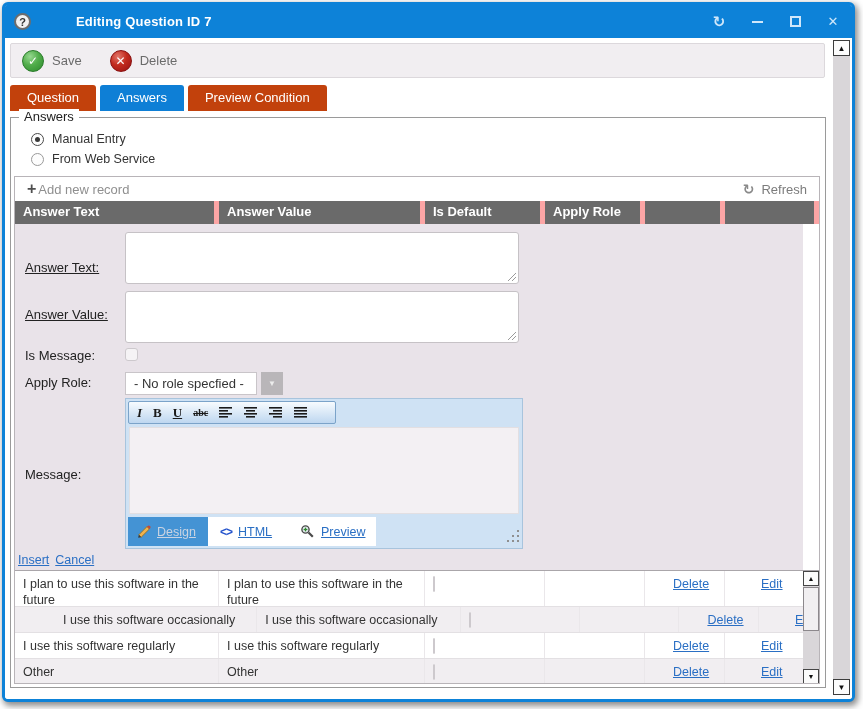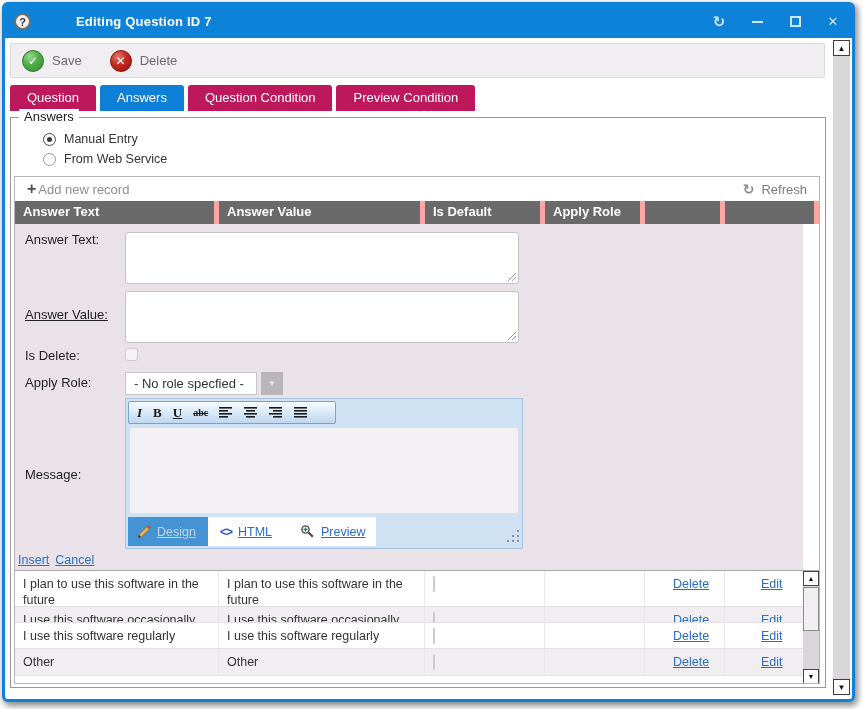--- a/index.html
+++ b/index.html
@@ -56,33 +56,33 @@
   .ball {
     width:22px; height:22px; border-radius:50%; color:#fff; font-size:12px; font-weight:bold;
     display:flex; align-items:center; justify-content:center;
   }
   .ball-green { background:radial-gradient(circle at 35% 28%, #96d88f 0%, #51ad4b 45%, #2c8a2c 100%); border:1px solid #2a7c2a; }
   .ball-red   { background:radial-gradient(circle at 35% 28%, #e2766a 0%, #c22a1e 45%, #971111 100%); border:1px solid #8a1010; }
 
   
   .tabs { position:absolute; left:5px; top:47px; display:flex; gap:4px; }
   .tab {
-    height:26px; line-height:26px; padding:0 17px; background:#be185d; color:#fff;
+    height:26px; line-height:26px; padding:0 17px; background:#c2410c; color:#fff;
     font-size:13px; border-radius:3px 3px 0 0; cursor:default; white-space:nowrap;
   }
   .tab.active { background:#0e7fd6; }
 
   
   .groupbox {
     position:absolute; left:5px; top:79px; width:816px; height:571px;
     border:1px solid #9a9a9a; background:#fff;
   }
   .legend { position:absolute; top:-9px; left:8px; background:#fff; padding:0 5px; font-size:13px; color:#222; }
 
-  .radio-row { position:absolute; left:32px; display:flex; align-items:flex-end; gap:8px; font-size:12.5px; color:#333; }
+  .radio-row { position:absolute; left:20px; display:flex; align-items:flex-end; gap:8px; font-size:12.5px; color:#333; }
   .radio { width:13px; height:13px; border-radius:50%; border:1px solid #9a9a9a; background:#fdfdfd; position:relative; }
   .radio.sel { border-color:#4a4a4a; }
   .radio.sel::after { content:''; position:absolute; left:3px; top:3px; width:5px; height:5px; border-radius:50%; background:#3a3a3a; }
 
   
   .gridwrap { position:absolute; left:3px; top:58px; width:806px; height:508px; border:1px solid #b8b4b8; background:#fff; }
 
   .addbar { position:absolute; left:0; top:0; width:804px; height:24px; background:#fff; display:flex; align-items:center; }
   .plus { color:#4f4f4f; font-weight:bold; font-size:16px; margin-left:12px; line-height:1; }
   .add-label { color:#8f8f8f; font-size:13px; margin-left:2px; }
@@ -189,21 +189,20 @@
       </div>
       <div class="tb-btn">
         <span class="ball ball-red">✕</span>
         <span>Delete</span>
       </div>
     </div>
 
     <div class="tabs">
       <div class="tab">Question</div>
       <div class="tab active">Answers</div>
-      <div class="tab">Question Condition</div>
       <div class="tab">Preview Condition</div>
     </div>
 
     <div class="groupbox">
       <span class="legend">Answers</span>
 
       <div class="radio-row" style="top:14px;">
         <span class="radio sel"></span>
         <span>Manual Entry</span>
       </div>
@@ -228,27 +227,27 @@
           <div class="gh-cell c2">Answer Value</div>
           <div class="gh-cell c3">Is Default</div>
           <div class="gh-cell c4">Apply Role</div>
           <div class="gh-cell c5"></div>
           <div class="gh-cell c6"></div>
         </div>
 
         <div class="formarea">
           <div class="form-strip"></div>
 
-          <span class="flabel" style="top:8px;">Answer Text:</span>
+          <span class="flabel" style="top:36px;text-decoration:underline;">Answer Text:</span>
           <div class="ta" style="top:8px;"></div>
 
           <span class="flabel" style="top:83px;text-decoration:underline;">Answer Value:</span>
           <div class="ta" style="top:67px;"></div>
 
-          <span class="flabel" style="top:124px;">Is Delete:</span>
+          <span class="flabel" style="top:124px;">Is Message:</span>
           <span class="cb cb-form"></span>
 
           <span class="flabel" style="top:151px;">Apply Role:</span>
           <div class="select-field">- No role specfied -</div>
           <div class="select-btn">▼</div>
 
           <span class="flabel" style="top:243px;">Message:</span>
 
           <div class="rte">
             <div class="rte-toolbar">
@@ -327,21 +326,21 @@
 
         <div class="rows">
           <div class="grid-row" style="height:36px;">
             <div class="cell c1">I plan to use this software in the future</div>
             <div class="cell c2">I plan to use this software in the future</div>
             <div class="cell c3"><span class="cb"></span></div>
             <div class="cell c4"></div>
             <div class="cell c5"><a>Delete</a></div>
             <div class="cell c6"><a>Edit</a></div>
           </div>
-          <div class="grid-row alt" style="height:16px;">
+          <div class="grid-row alt" style="height:26px;padding-left:40px;">
             <div class="cell c1">I use this software occasionally</div>
             <div class="cell c2">I use this software occasionally</div>
             <div class="cell c3"><span class="cb"></span></div>
             <div class="cell c4"></div>
             <div class="cell c5"><a>Delete</a></div>
             <div class="cell c6"><a>Edit</a></div>
           </div>
           <div class="grid-row" style="height:26px;">
             <div class="cell c1">I use this software regularly</div>
             <div class="cell c2">I use this software regularly</div>

